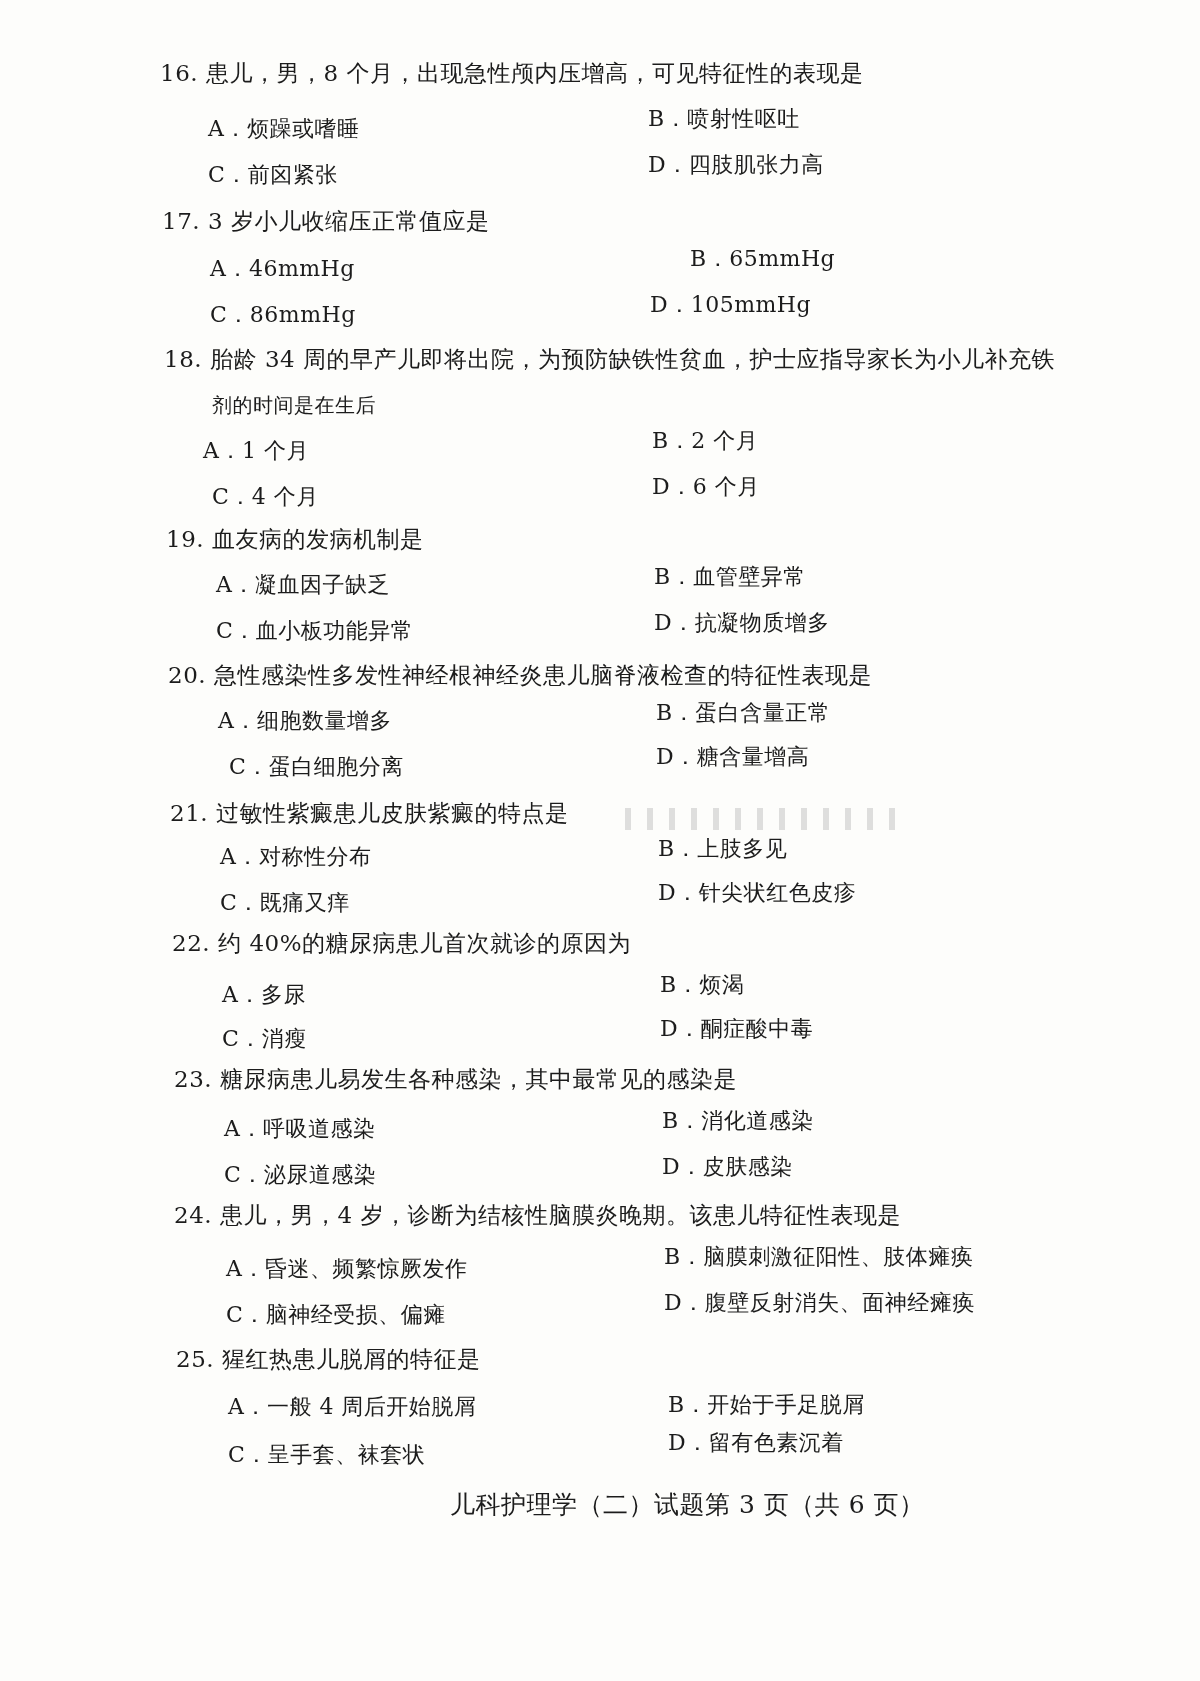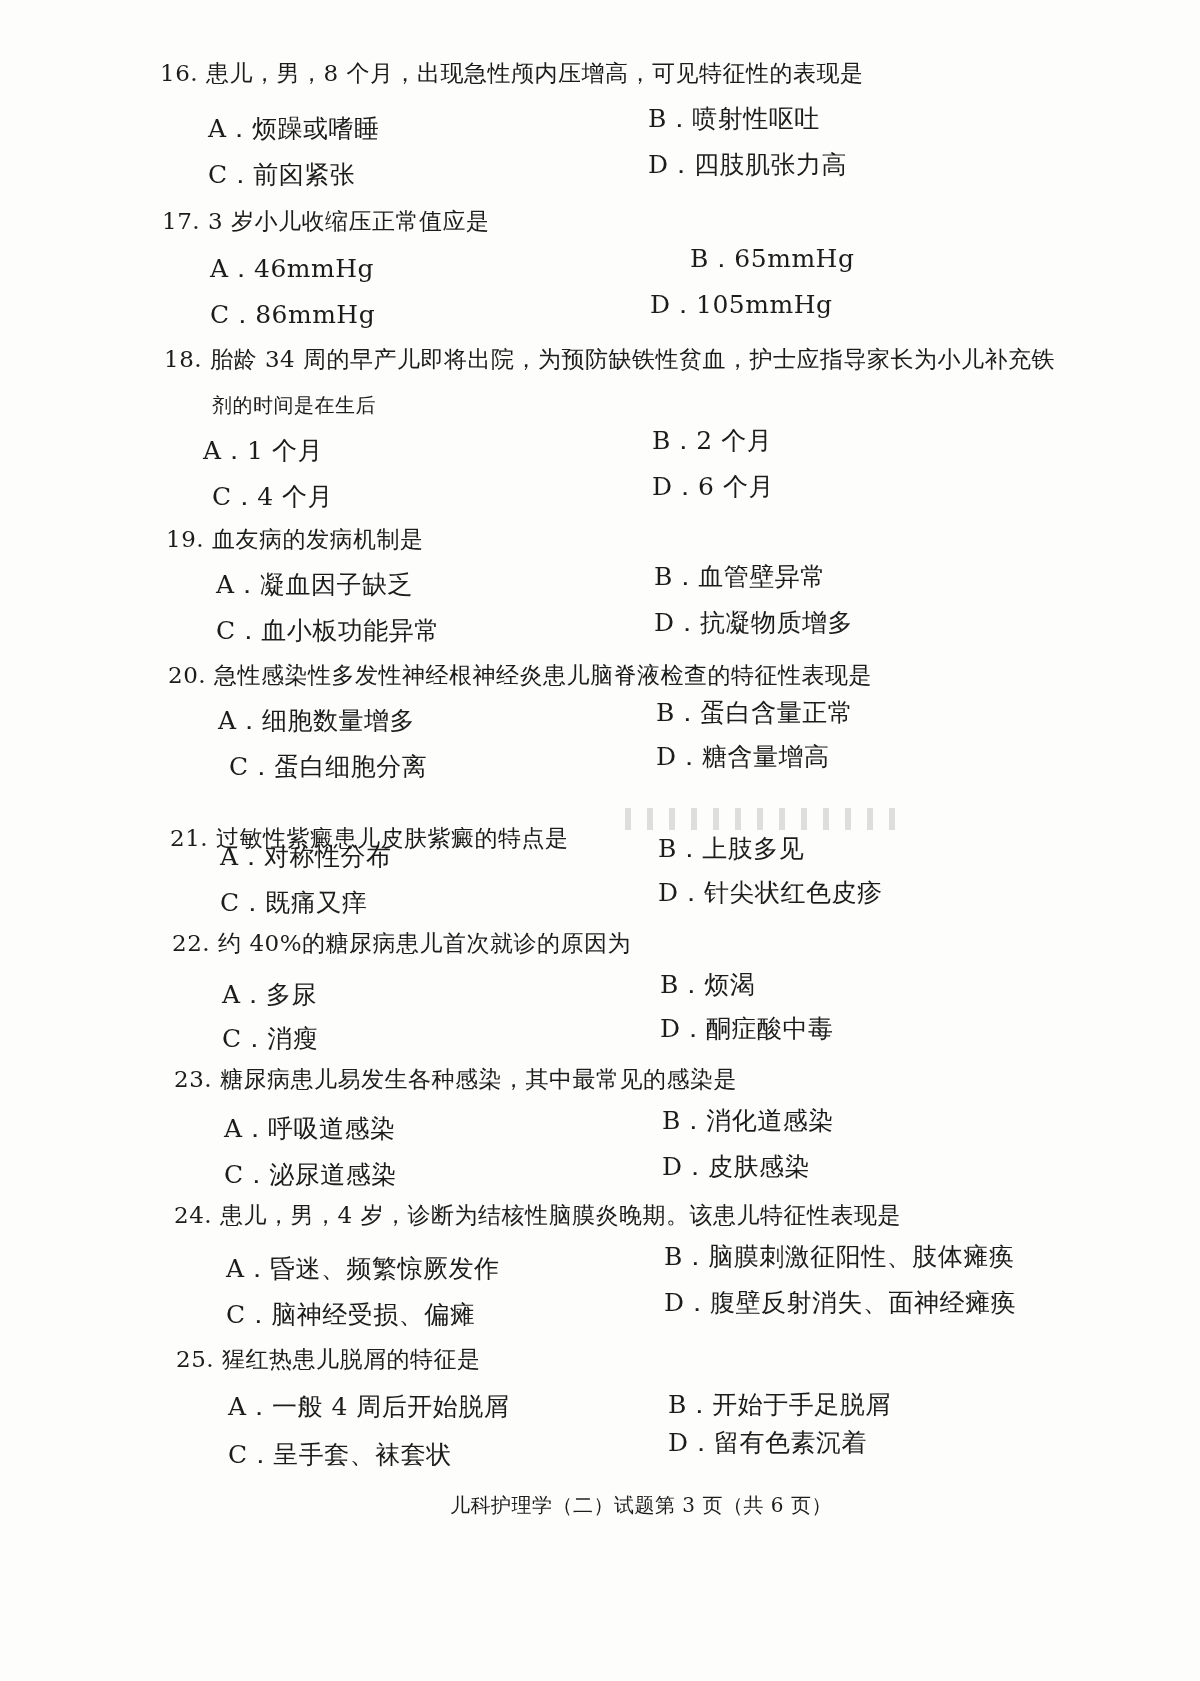--- a/index.html
+++ b/index.html
@@ -34,30 +34,30 @@
     }
     .stem-cont {
       position: absolute;
       font-size: 20px;
       line-height: 30px;
       white-space: nowrap;
       letter-spacing: 0.5px;
     }
     .opt {
       position: absolute;
-      font-size: 25px;
+      font-size: 22px;
       line-height: 30px;
       white-space: nowrap;
       letter-spacing: 0.5px;
     }
     .footer {
       position: absolute;
       top: 1598px;
       left: 455px;
-      font-size: 20px;
+      font-size: 25px;
       line-height: 30px;
       white-space: nowrap;
       letter-spacing: 0.5px;
     }
     .smudge {
       position: absolute;
       left: 625px;
       top: 808px;
       width: 270px;
       height: 22px;
@@ -105,21 +105,21 @@
   <div class="opt" style="left:654px; top:608px;">D．抗凝物质增多</div>
 
   <div class="stem" style="left:168px; top:660px;">
     <span class="qnum">20.</span><span>急性感染性多发性神经根神经炎患儿脑脊液检查的特征性表现是</span>
   </div>
   <div class="opt" style="left:218px; top:706px;">A．细胞数量增多</div>
   <div class="opt" style="left:656px; top:698px;">B．蛋白含量正常</div>
   <div class="opt" style="left:229px; top:752px;">C．蛋白细胞分离</div>
   <div class="opt" style="left:656px; top:742px;">D．糖含量增高</div>
 
-  <div class="stem" style="left:170px; top:798px;margin-top:25px;">
+  <div class="stem" style="left:170px; top:798px;">
     <span class="qnum">21.</span><span>过敏性紫癜患儿皮肤紫癜的特点是</span>
   </div>
   <div class="smudge"></div>
   <div class="opt" style="left:220px; top:842px;">A．对称性分布</div>
   <div class="opt" style="left:658px; top:834px;">B．上肢多见</div>
   <div class="opt" style="left:220px; top:888px;">C．既痛又痒</div>
   <div class="opt" style="left:658px; top:878px;">D．针尖状红色皮疹</div>
 
   <div class="stem" style="left:172px; top:928px;">
     <span class="qnum">22.</span><span>约 40%的糖尿病患儿首次就诊的原因为</span>

